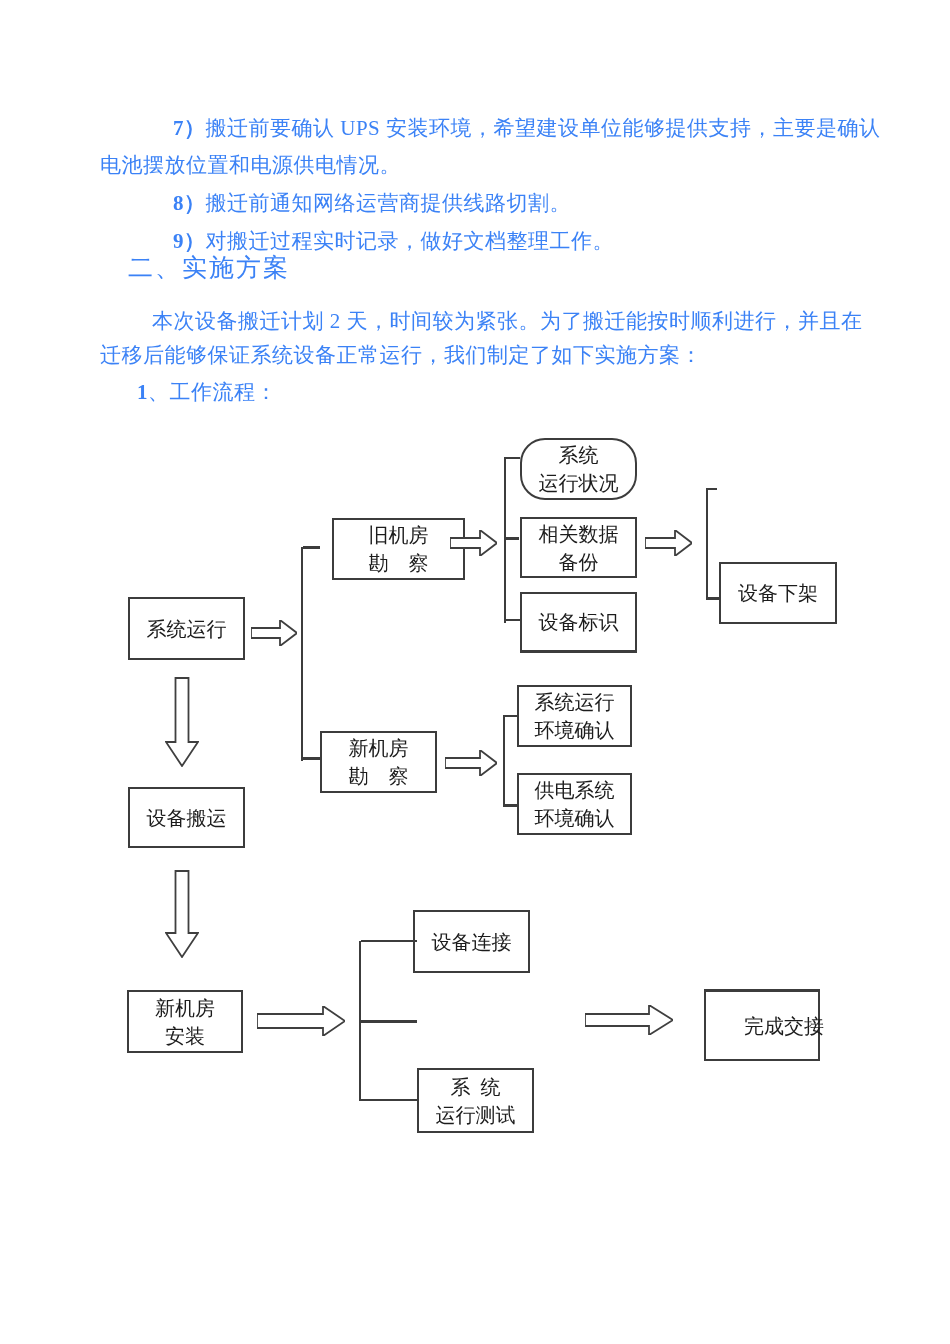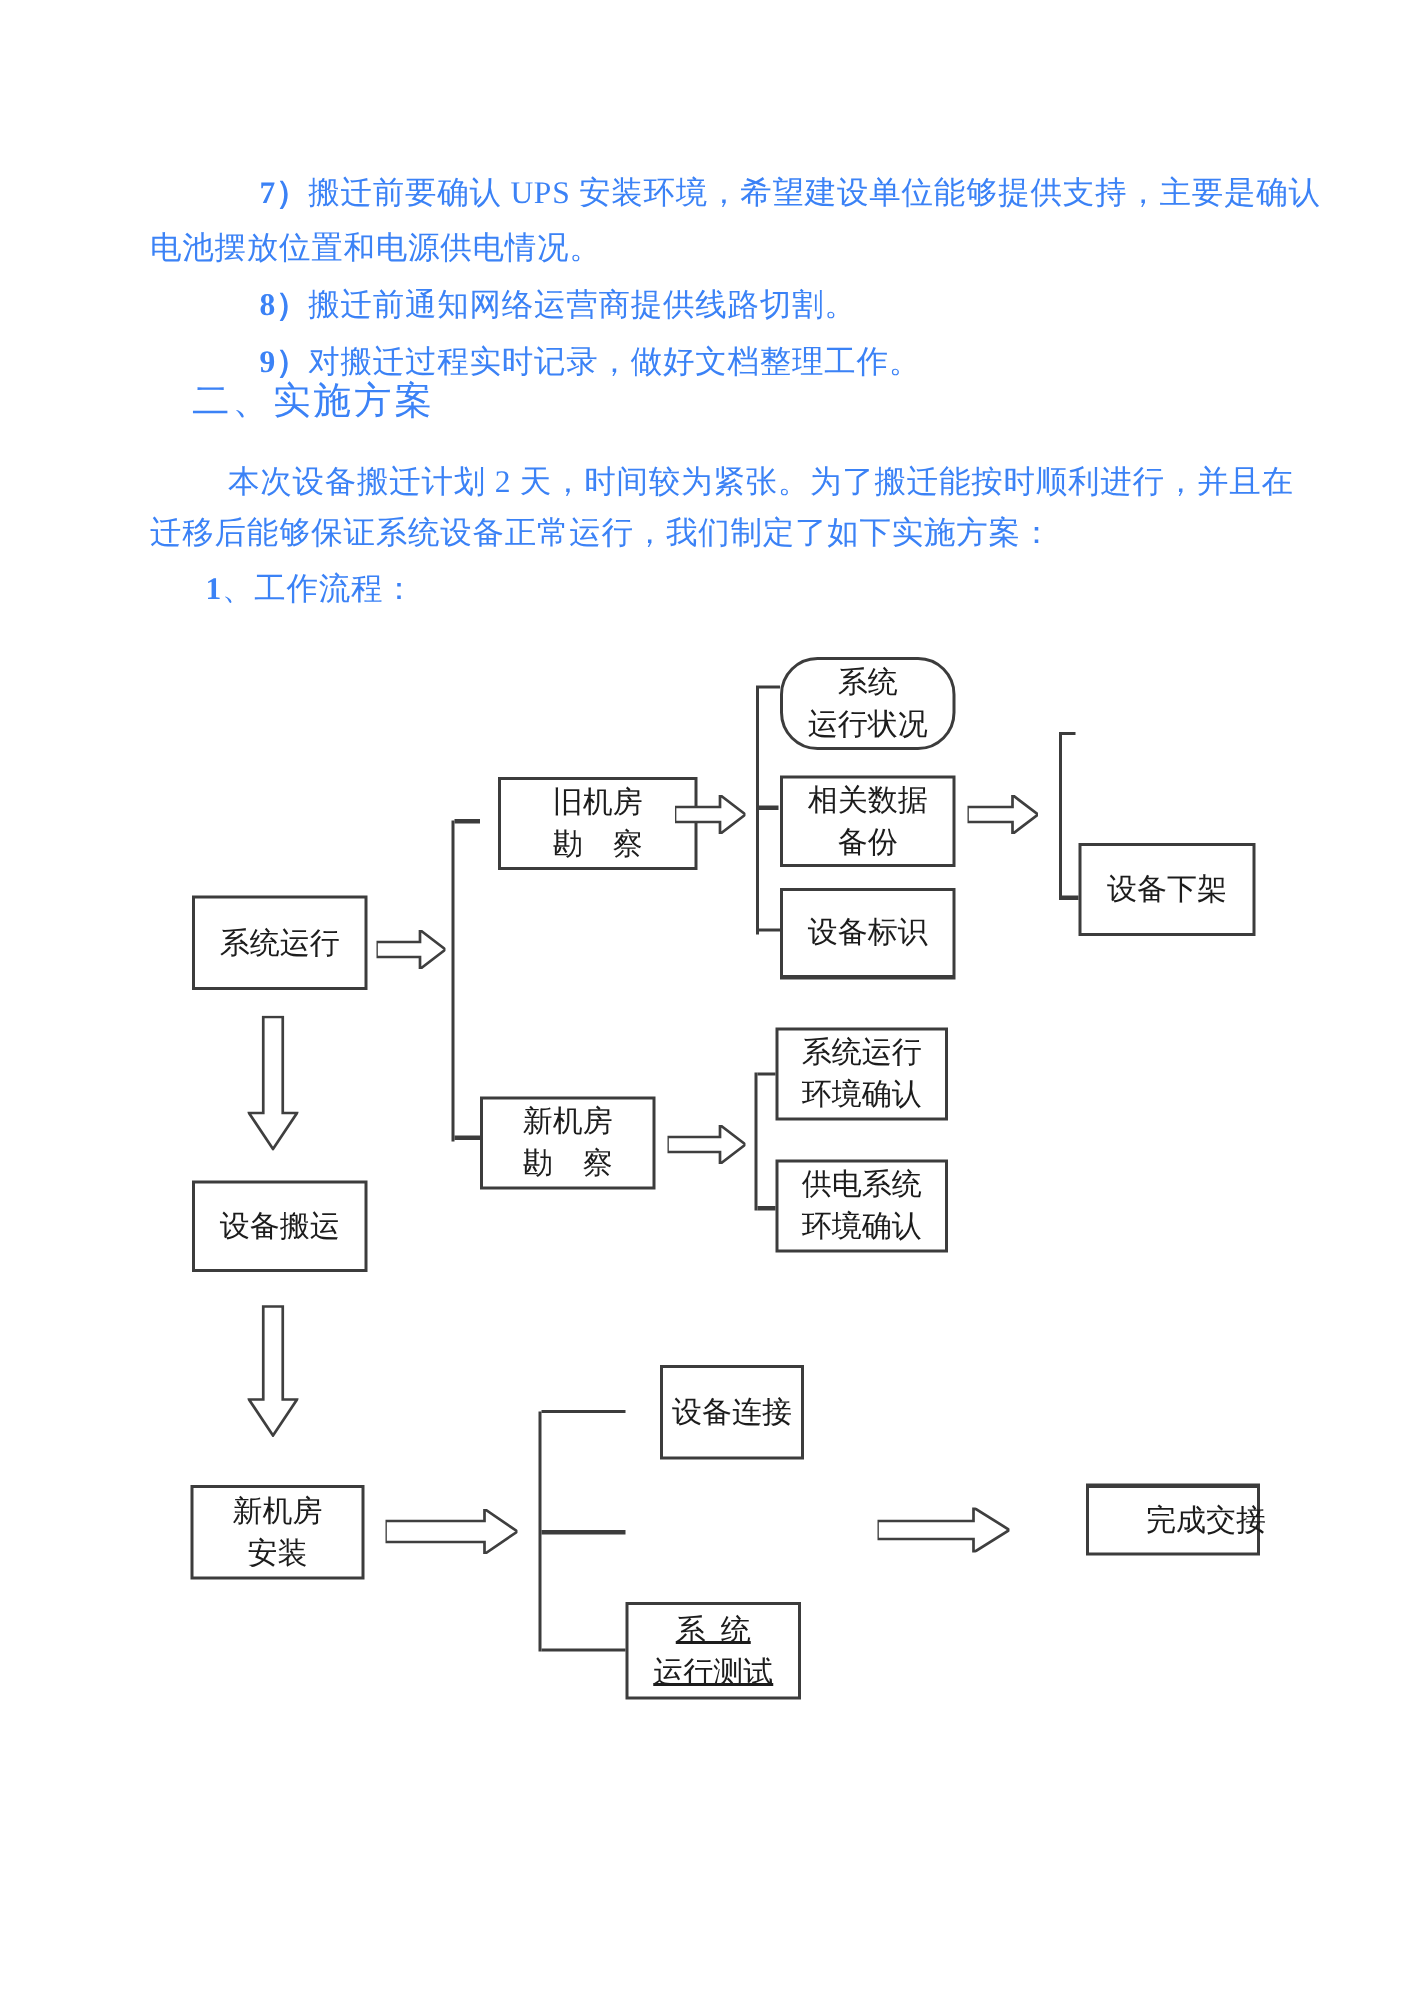--- a/index.html
+++ b/index.html
@@ -51,24 +51,24 @@
   .n-survey-new{left:320px;top:731px;width:117px;height:62px;}
   .n-sys-status{left:520px;top:438px;width:117px;height:62px;border-radius:25px;}
   .n-backup    {left:520px;top:517px;width:117px;height:61px;}
   .n-label     {left:520px;top:592px;width:117px;height:61px;border-bottom-width:3px;}
   .n-shutdown  {left:717px;top:460px;width:118px;height:63px;border-top-width:3px;border-right-width:3px;}
   .n-unrack    {left:719px;top:562px;width:118px;height:62px;}
   .n-sys-env   {left:517px;top:685px;width:115px;height:62px;}
   .n-power-env {left:517px;top:773px;width:115px;height:62px;}
   .n-transport {left:128px;top:787px;width:117px;height:61px;}
   .n-install   {left:127px;top:990px;width:116px;height:63px;}
-  .n-connect   {left:440px;top:910px;width:96px;height:63px;}
+  .n-connect   {left:413px;top:910px;width:117px;height:63px;}
   .n-power-on  {left:417px;top:990px;width:117px;height:63px;border-top-width:3px;border-bottom-width:3px;}
-  .n-sys-test  {left:417px;top:1068px;width:117px;height:65px;text-decoration:underline;}
-  .n-handover  {left:724px;top:989px;width:116px;height:48px;border-top-width:3px;padding-left:44px;}
+  .n-sys-test  {left:417px;top:1068px;width:117px;height:65px;}
+  .n-handover  {left:704px;top:989px;width:116px;height:72px;border-top-width:3px;padding-left:44px;}
   
   .cline{position:absolute;background:#3c3c3c;}
   .b1v{left:301px;top:547px;width:2px;height:214px;}
   .b1t{left:303px;top:546px;width:17px;height:3px;}
   .b1b{left:303px;top:757px;width:17px;height:3px;}
   .b2v{left:504px;top:457px;width:2px;height:166px;}
   .b2t{left:506px;top:457px;width:14px;height:2px;}
   .b2m{left:506px;top:537px;width:13px;height:3px;}
   .b2b{left:506px;top:619px;width:14px;height:2px;}
   .b3v{left:706px;top:488px;width:2px;height:112px;}

